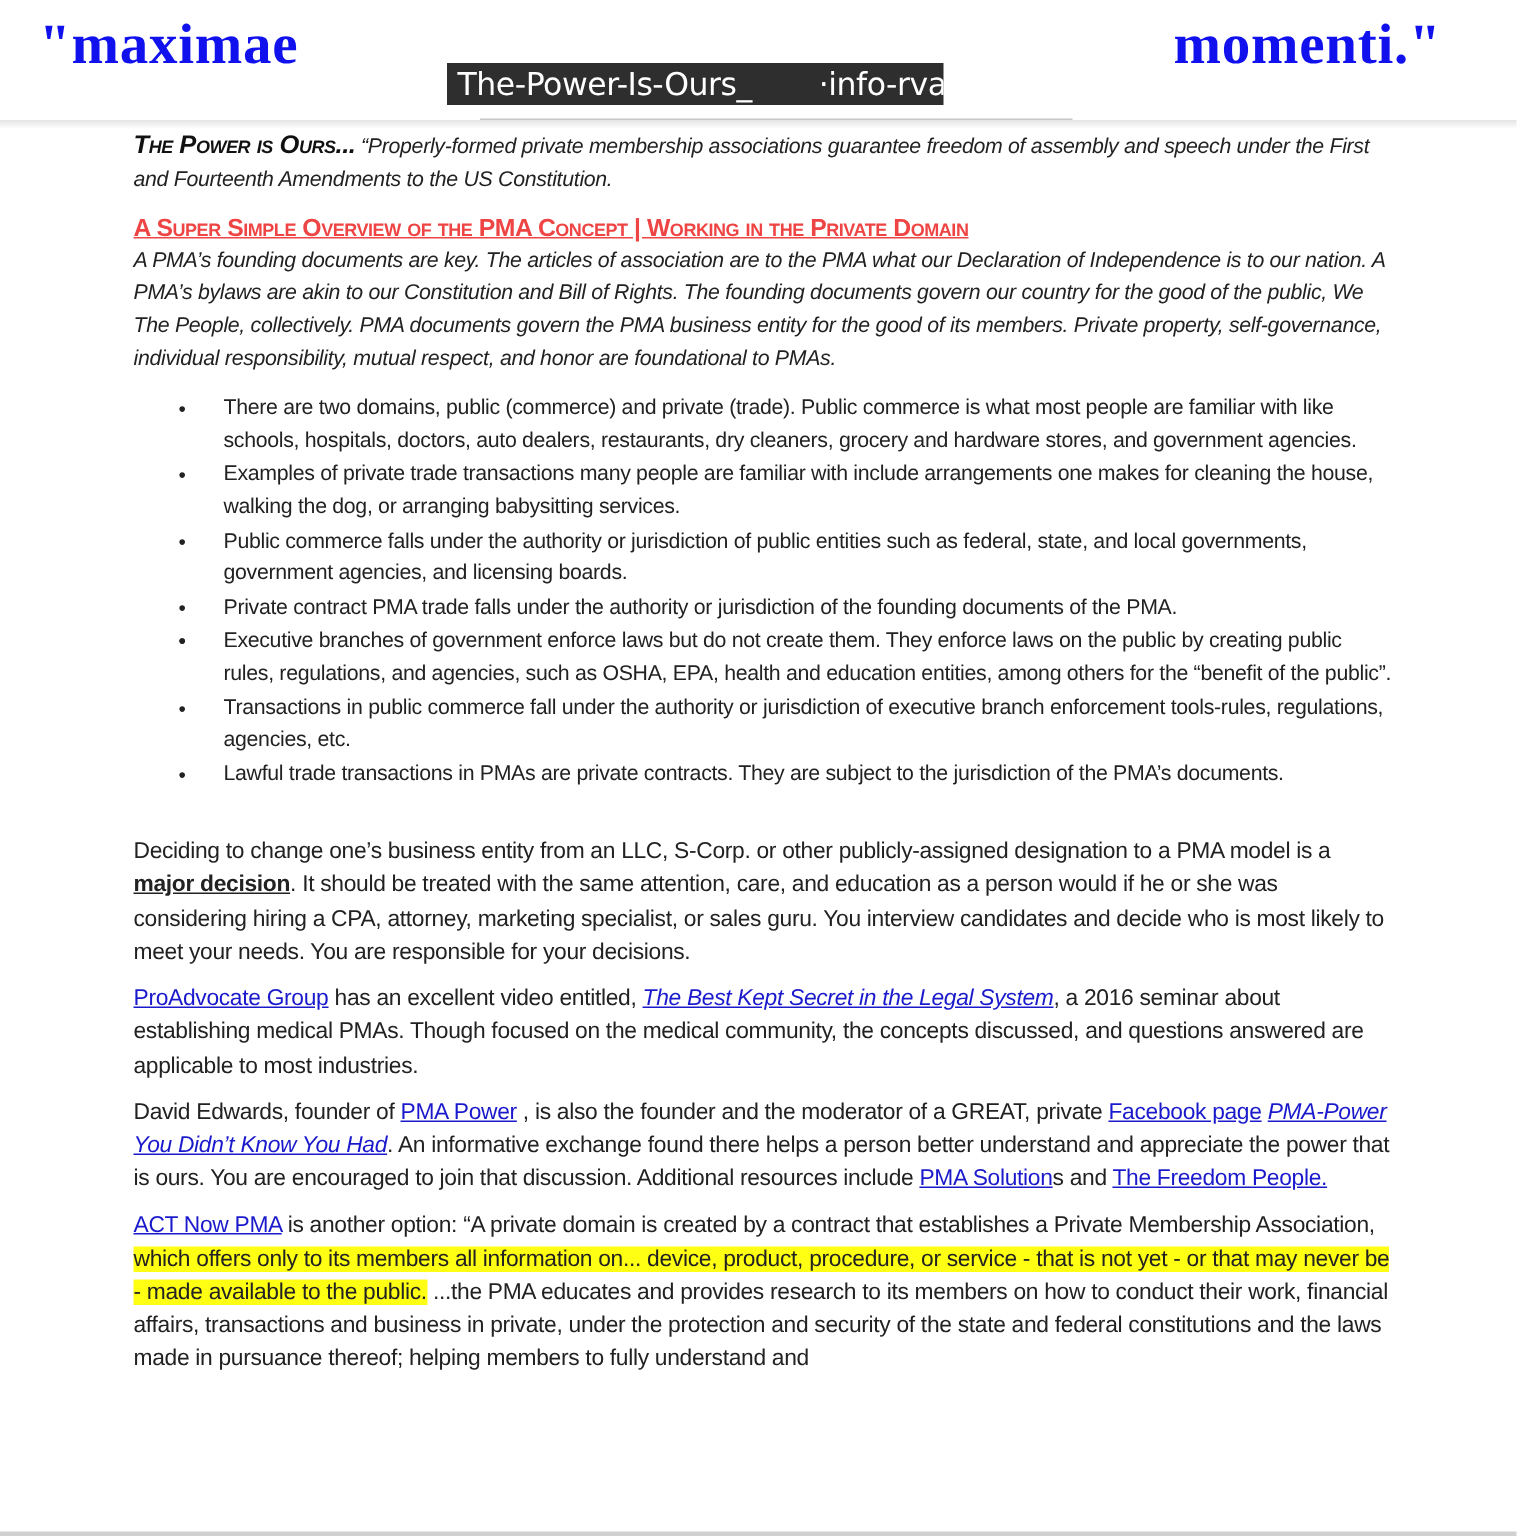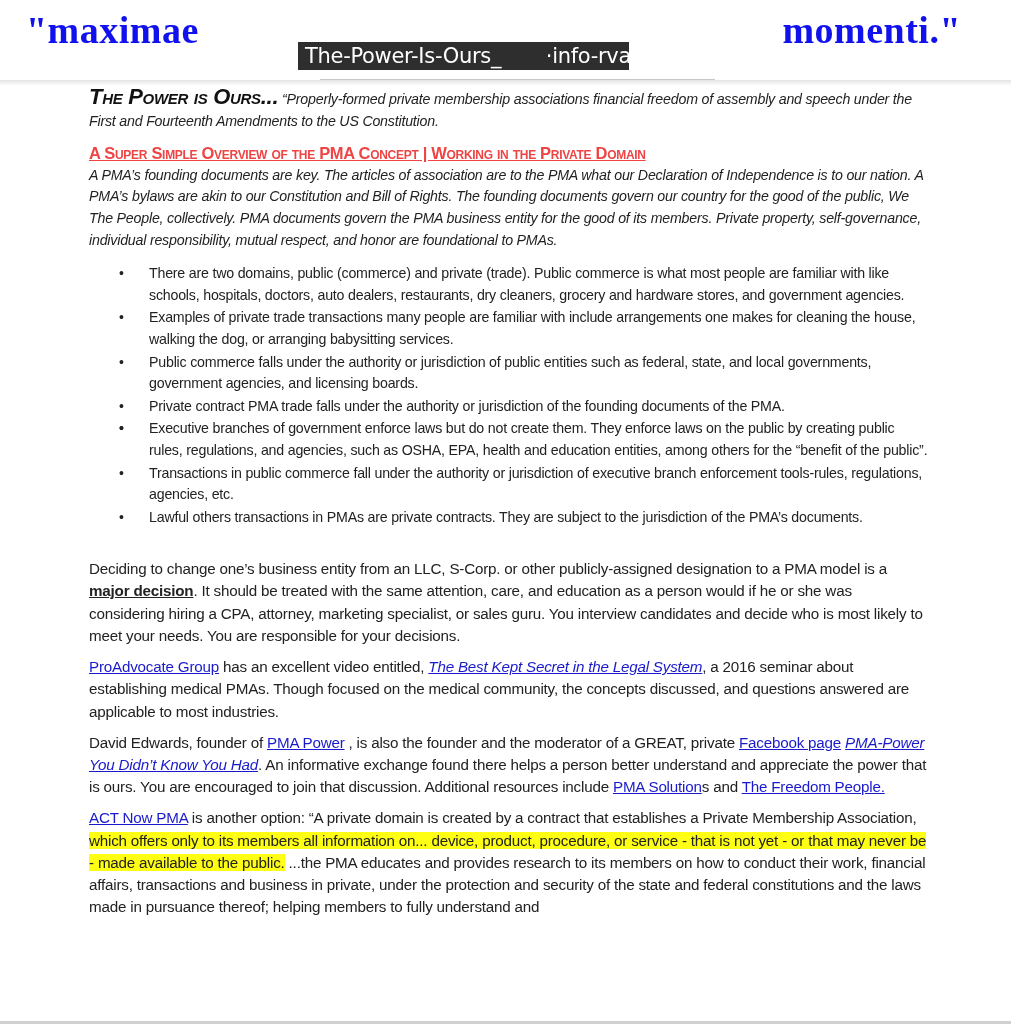--- a/index.html
+++ b/index.html
@@ -78,21 +78,21 @@
       letter-spacing: -0.2px;
       color: #222222;
     }
     .intro {
       margin: 0;
       font-style: italic;
     }
     .intro .lead {
       font-style: normal;
       font-weight: bold;
-      font-size: 22px;
+      font-size: 17px;
       font-variant: small-caps;
       font-style: italic;
       letter-spacing: -0.3px;
       color: #111;
     }
     .section-title {
       margin: 11px 0 0 0;
       font-weight: bold;
       font-variant: small-caps;
       font-size: 16.5px;
@@ -143,36 +143,36 @@
 <body>
 
 <div class="banner-word banner-left">"maximae</div>
 <div class="banner-word banner-right">momenti."</div>
 <div class="caption-box">The-Power-Is-Ours_       ·info-rvalues.ı</div>
 <div class="caption-underline"></div>
 <div class="page-top-border"></div>
 
 <div class="doc">
   <p class="intro">
-    <span class="lead">The Power is Ours...</span><span> “Properly-formed private membership associations financial freedom of assembly and speech under the First and Fourteenth Amendments to the US Constitution.</span>
+    <span class="lead">The Power is Ours...</span><span> “Properly-formed private membership associations guarantee freedom of assembly and speech under the First and Fourteenth Amendments to the US Constitution.</span>
   </p>
 
   <div class="section-title">A Super Simple Overview of the PMA Concept | Working in the Private Domain</div>
 
   <p class="overview">A PMA’s founding documents are key. The articles of association are to the PMA what our Declaration of Independence is to our nation. A PMA’s bylaws are akin to our Constitution and Bill of Rights. The founding documents govern our country for the good of the public, We The People, collectively. PMA documents govern the PMA business entity for the good of its members. Private property, self-governance, individual responsibility, mutual respect, and honor are foundational to PMAs.</p>
 
   <ul class="bullets">
     <li><span class="dot">•</span><span>There are two domains, public (commerce) and private (trade). Public commerce is what most people are familiar with like schools, hospitals, doctors, auto dealers, restaurants, dry cleaners, grocery and hardware stores, and government agencies.</span></li>
     <li><span class="dot">•</span><span>Examples of private trade transactions many people are familiar with include arrangements one makes for cleaning the house, walking the dog, or arranging babysitting services.</span></li>
     <li><span class="dot">•</span><span>Public commerce falls under the authority or jurisdiction of public entities such as federal, state, and local governments, government agencies, and licensing boards.</span></li>
     <li><span class="dot">•</span><span>Private contract PMA trade falls under the authority or jurisdiction of the founding documents of the PMA.</span></li>
     <li><span class="dot">•</span></li>
     <li><span class="dot">•</span><span>Executive branches of government enforce laws but do not create them. They enforce laws on the public by creating public rules, regulations, and agencies, such as OSHA, EPA, health and education entities, among others for the “benefit of the public”.</span></li>
     <li><span class="dot">•</span><span>Transactions in public commerce fall under the authority or jurisdiction of executive branch enforcement tools-rules, regulations, agencies, etc.</span></li>
-    <li><span class="dot">•</span><span>Lawful others transactions in PMAs are private contracts. They are subject to the jurisdiction of the PMA’s documents.</span></li>
+    <li><span class="dot">•</span><span>Lawful trade transactions in PMAs are private contracts. They are subject to the jurisdiction of the PMA’s documents.</span></li>
   </ul>
 
   <p class="para first">
     <span>Deciding to change one’s business entity from an LLC, S-Corp. or other publicly-assigned designation to a PMA model is a </span><span class="strong-u">major decision</span><span>. It should be treated with the same attention, care, and education as a person would if he or she was considering hiring a CPA, attorney, marketing specialist, or sales guru. You interview candidates and decide who is most likely to meet your needs. You are responsible for your decisions.</span>
   </p>
 
   <p class="para">
     <a class="link" href="#">ProAdvocate Group</a><span> has an excellent video entitled, </span><a class="link italic" href="#">The Best Kept Secret in the Legal System</a><span>, a 2016 seminar about establishing medical PMAs. Though focused on the medical community, the concepts discussed, and questions answered are applicable to most industries.</span>
   </p>
 

